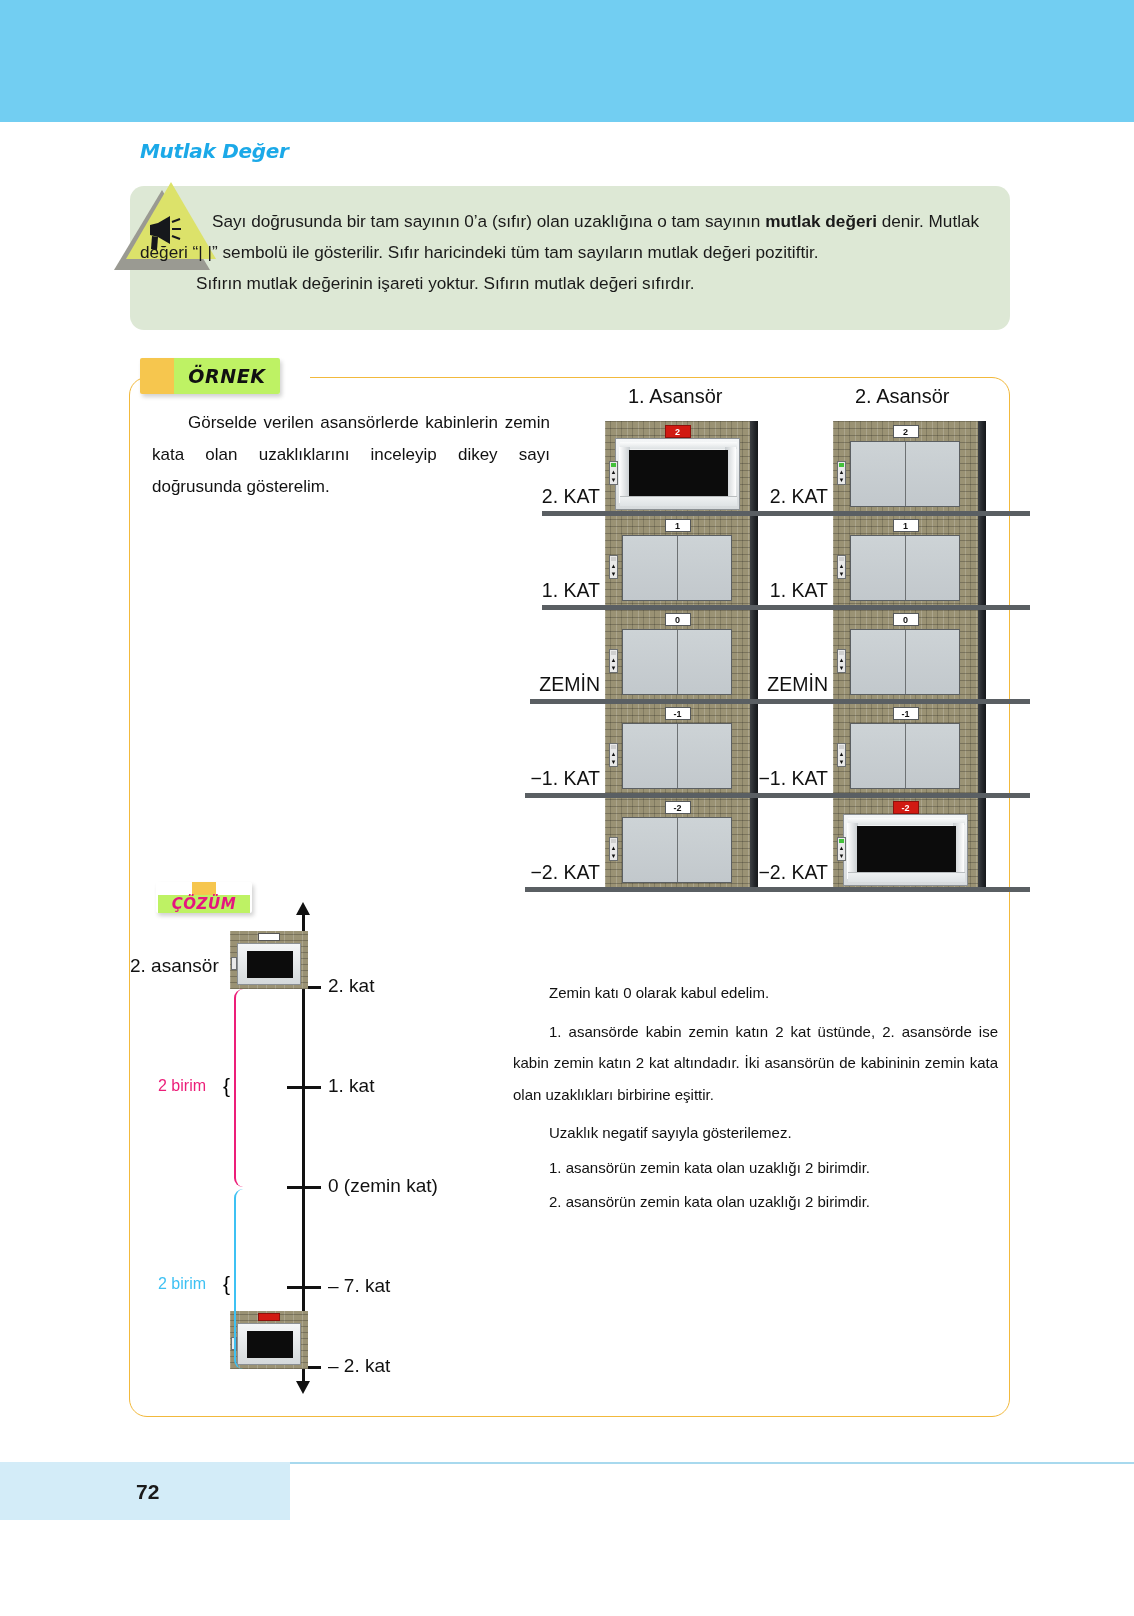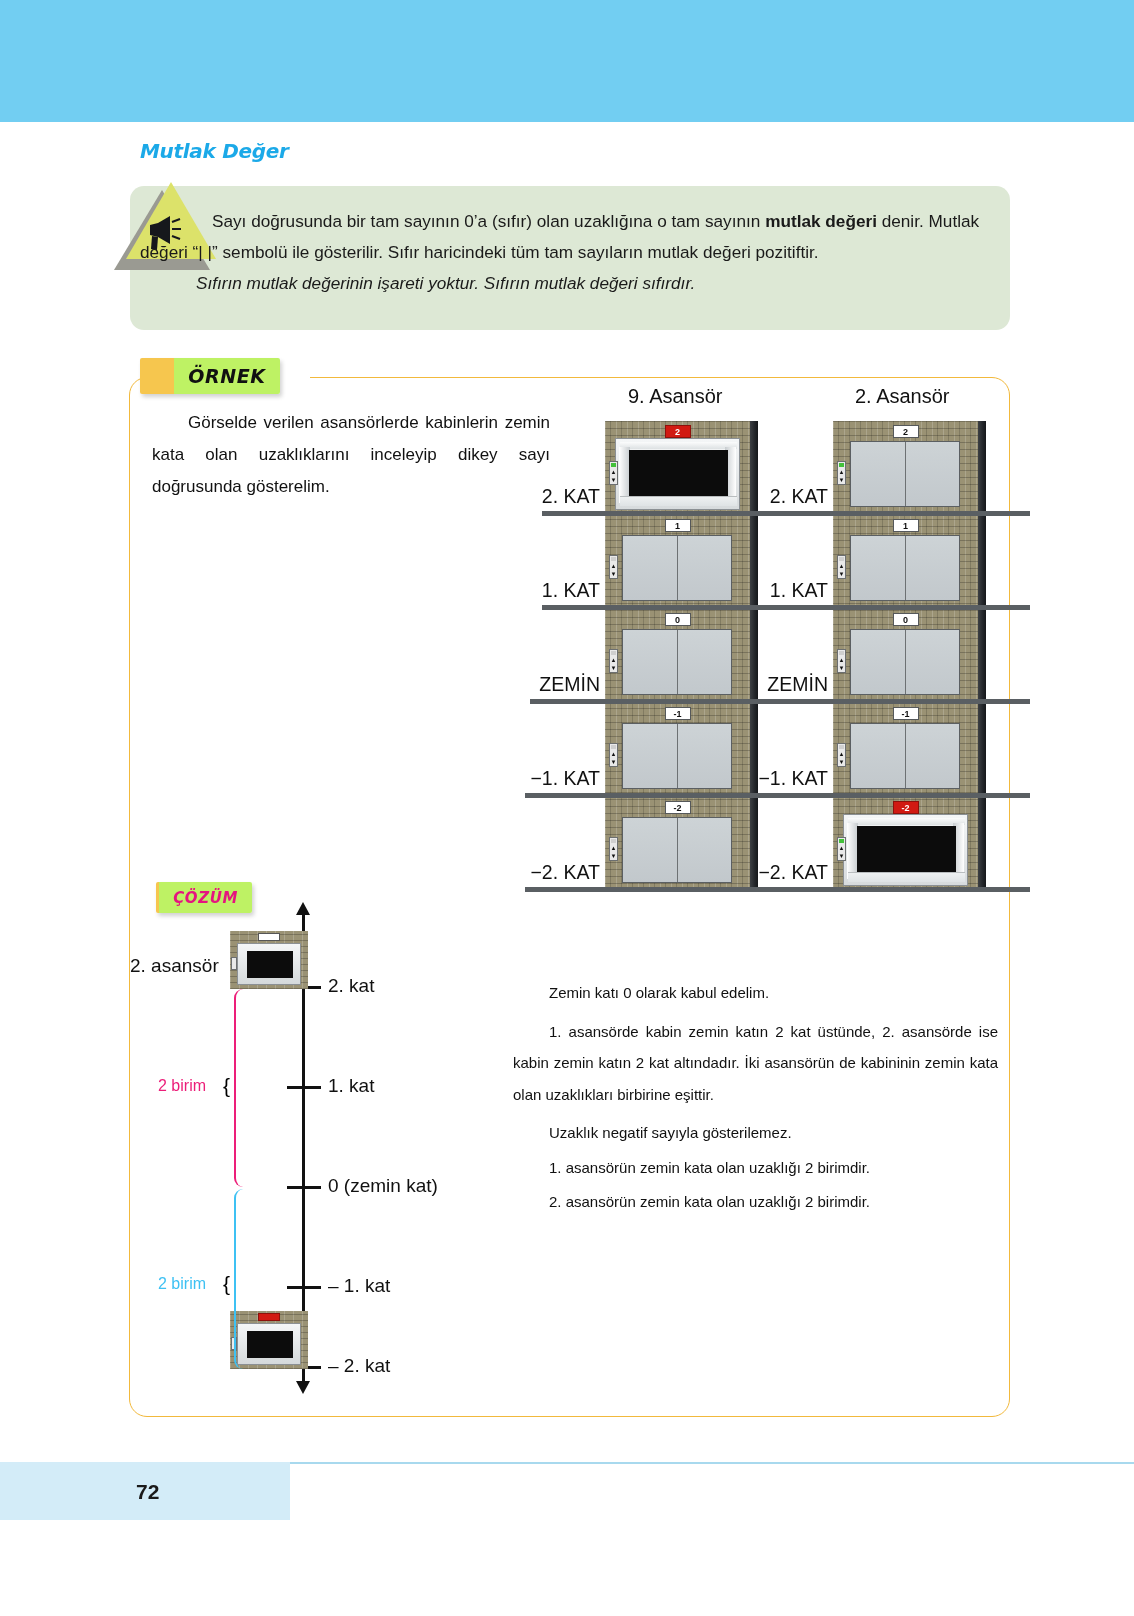--- a/index.html
+++ b/index.html
@@ -52,21 +52,21 @@
     left: 140px;
     top: 206px;
     width: 860px;
     font-size: 17.2px;
     line-height: 31px;
     color: #1a1a1a;
     text-align: left;
   }
   .def-text p { margin: 0; }
   .def-text .p1 { text-indent: 72px; }
-  .def-text .p2 { text-indent: 56px; font-style: italic; }
+  .def-text .p2 { text-indent: 56px; }
   .def-text b { font-weight: bold; }
 
   
   .megaphone {
     position: absolute;
     left: 112px;
     top: 178px;
     width: 118px;
     height: 105px;
   }
@@ -129,21 +129,21 @@
   }
   .tag .tag-label {
     font-family: "DejaVu Sans", sans-serif;
     font-weight: bold;
     font-style: italic;
     font-size: 19px;
     letter-spacing: 0.6px;
   }
   #tag-ornek { left: 140px; top: 358px; width: 140px; }
   #tag-ornek .tag-label { color: #111111; }
-  #tag-cozum { left: 156px; top: 882px; width: 96px; height: 31px; }
+  #tag-cozum { left: 156px; top: 882px; width: 96px; height: 31px; flex-direction: column; }
   #tag-cozum .tag-cap { width: 24px; }
   #tag-cozum .tag-label { color: #E5157F; font-size: 15px; }
 
   
   .ornek-text {
     position: absolute;
     left: 152px;
     top: 407px;
     width: 398px;
     font-size: 17px;
@@ -466,21 +466,21 @@
 <div class="tag" id="tag-ornek">
   <div class="tag-cap"></div>
   <div class="tag-body">
     <span class="tag-label">ÖRNEK</span>
   </div>
 </div>
 <div class="ornek-text">Görselde verilen asansörlerde kabinlerin zemin kata olan uzaklıklarını inceleyip dikey sayı doğrusunda gösterelim.</div>
 
 <div class="elev-wrap">
 
-  <div class="elev-title" style="left:28px; top:0px;">9. Asansör</div>
+  <div class="elev-title" style="left:28px; top:0px;">1. Asansör</div>
   <div class="elev-title" style="left:255px; top:0px;">2. Asansör</div>
 
   <div class="shaft" style="left:5px; top:36px;">
     <div class="shaft-bg"></div>
     <div class="shaft-edge"></div>
 
     <div class="floor-cell" style="top:0px;">
       <div class="floor-num active">2</div>
       <div class="car">
         <div class="car-top"></div>
@@ -601,21 +601,21 @@
   <div class="tick" style="top:86px;"></div>
   <div class="tick-label" style="top:86px;">2. kat</div>
 
   <div class="tick" style="top:186px;"></div>
   <div class="tick-label" style="top:186px;">1. kat</div>
 
   <div class="tick" style="top:286px;"></div>
   <div class="tick-label" style="top:286px;">0 (zemin kat)</div>
 
   <div class="tick" style="top:386px;"></div>
-  <div class="tick-label" style="top:386px;">– 1. kat</div>
+  <div class="tick-label" style="top:386px;">– 7. kat</div>
 
   <div class="tick" style="top:466px;"></div>
   <div class="tick-label" style="top:466px;">– 2. kat</div>
 
   <div class="asansor-label" style="top:55px;">2. asansör</div>
   <div class="mini-elev" style="left:100px; top:31px;">
     <div class="mini-shaft"></div>
     <div class="mini-badge white"></div>
     <div class="mini-btn"></div>
     <div class="mini-car">

